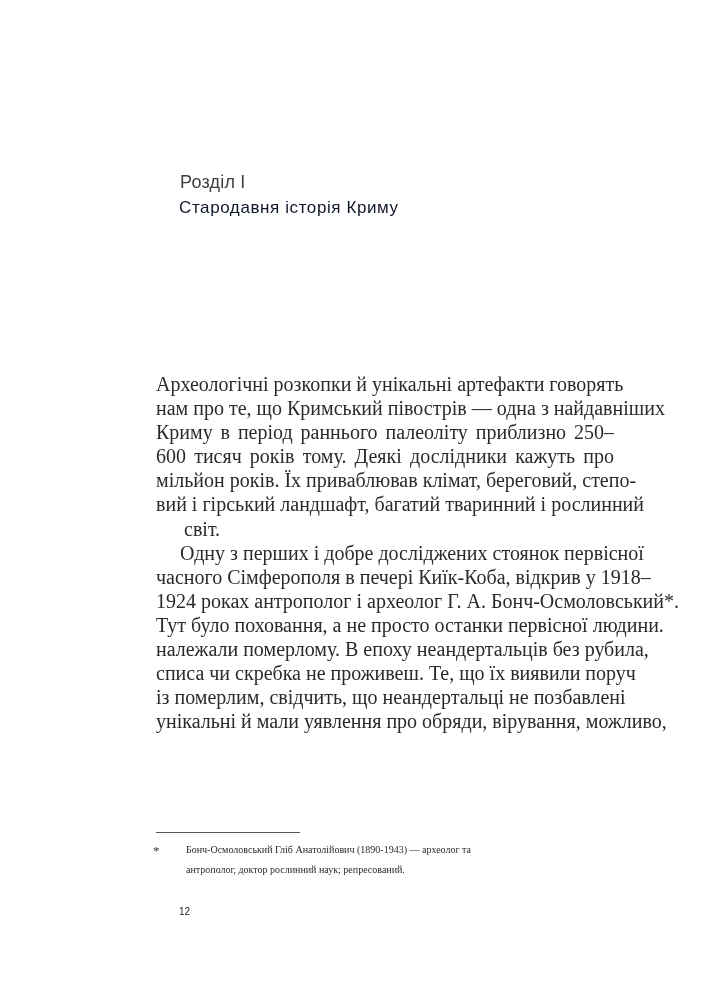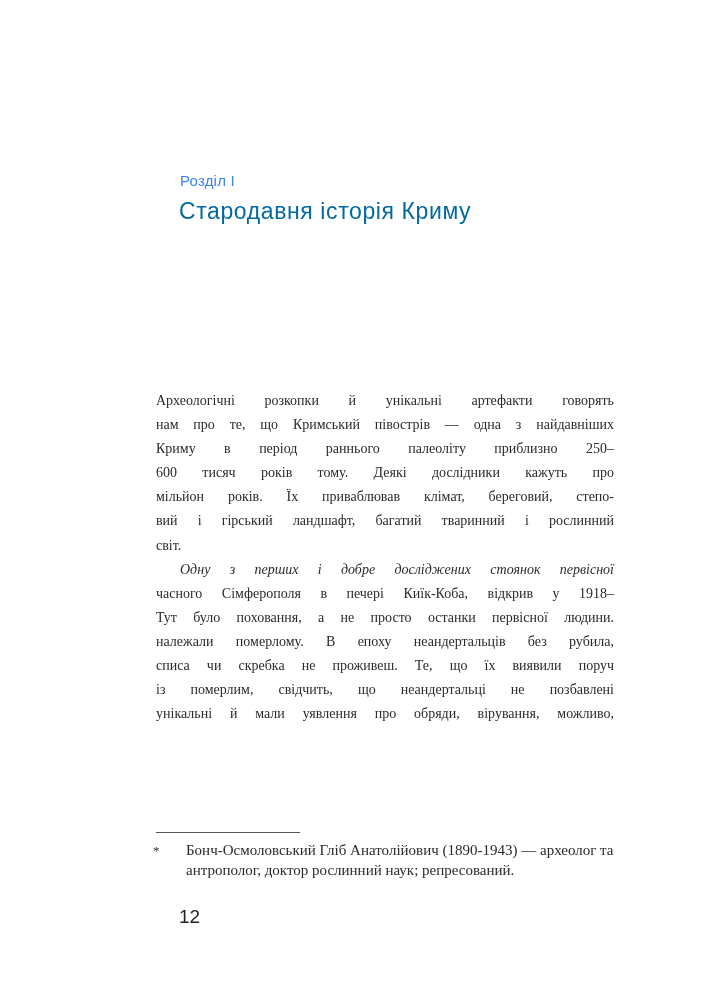--- a/index.html
+++ b/index.html
@@ -12,55 +12,55 @@
       height: 1000px;
       position: relative;
       overflow: hidden;
       color: #231f20;
     }
     .chapter-label {
       position: absolute;
       left: 180px;
       top: 172px;
       font-family: "Liberation Sans", sans-serif;
-      font-size: 15px;
-      color: #3b82f6;
+      font-size: 18px;
+      color: #404040;
       letter-spacing: 0.2px;
     }
     .chapter-title {
       position: absolute;
       left: 179px;
       top: 198px;
       font-family: "Liberation Sans", sans-serif;
-      font-size: 23px;
-      color: #0369a1;
+      font-size: 17px;
+      color: #0f172a;
       letter-spacing: 0.6px;
     }
     .body-text {
       position: absolute;
       left: 156px;
-      top: 389px;
+      top: 372px;
       width: 458px;
       font-family: "Liberation Serif", serif;
-      font-size: 14px;
+      font-size: 20px;
       line-height: 24.1px;
       color: #2a2a2a;
     }
     .line {
       display: block;
       white-space: nowrap;
       text-align: justify;
       text-align-last: justify;
     }
     .line.last {
       text-align-last: left;
+      margin-left: 28px;
     }
     .line.indent {
       padding-left: 24px;
-      font-style: italic;
     }
     .footnote-rule {
       position: absolute;
       left: 156px;
       top: 832px;
       width: 144px;
       height: 0;
       border-top: 1px solid #555;
     }
     .footnote-mark {
@@ -70,34 +70,34 @@
       font-family: "Liberation Serif", serif;
       font-size: 13px;
       color: #333;
     }
     .footnote-text {
       position: absolute;
       left: 186px;
       top: 840px;
       width: 400px;
       font-family: "Liberation Serif", serif;
-      font-size: 15px;
+      font-size: 10px;
       line-height: 20px;
       color: #2a2a2a;
     }
     .footnote-text .fline {
       display: block;
       white-space: nowrap;
     }
     .page-number {
       position: absolute;
       left: 179px;
       top: 906px;
       font-family: "Liberation Sans", sans-serif;
-      font-size: 19px;
+      font-size: 10px;
       color: #222;
     }
   </style>
 </head>
 <body>
 
 <div class="chapter-label">Розділ І</div>
 <div class="chapter-title">Стародавня історія Криму</div>
 
 <div class="body-text">
@@ -106,20 +106,21 @@
     <span class="line">нам про те, що Кримський півострів — одна з найдавніших</span>
     <span class="line">Криму в період раннього палеоліту приблизно 250–</span>
     <span class="line">600 тисяч років тому. Деякі дослідники кажуть про</span>
     <span class="line">мільйон років. Їх приваблював клімат, береговий, степо-</span>
     <span class="line">вий і гірський ландшафт, багатий тваринний і рослинний</span>
     <span class="line last">світ.</span>
   </div>
   <div>
     <span class="line indent">Одну з перших і добре досліджених стоянок первісної</span>
     <span class="line">часного Сімферополя в печері Киїк-Коба, відкрив у 1918–</span>
+    <span class="line">1924 роках антрополог і археолог Г. А. Бонч-Осмоловський*.</span>
     <span class="line">Тут було поховання, а не просто останки первісної людини.</span>
     <span class="line">належали померлому. В епоху неандертальців без рубила,</span>
     <span class="line">списа чи скребка не проживеш. Те, що їх виявили поруч</span>
     <span class="line">із померлим, свідчить, що неандертальці не позбавлені</span>
     <span class="line">унікальні й мали уявлення про обряди, вірування, можливо,</span>
   </div>
 </div>
 
 <div class="footnote-rule"></div>
 <div class="footnote-mark">*</div>

